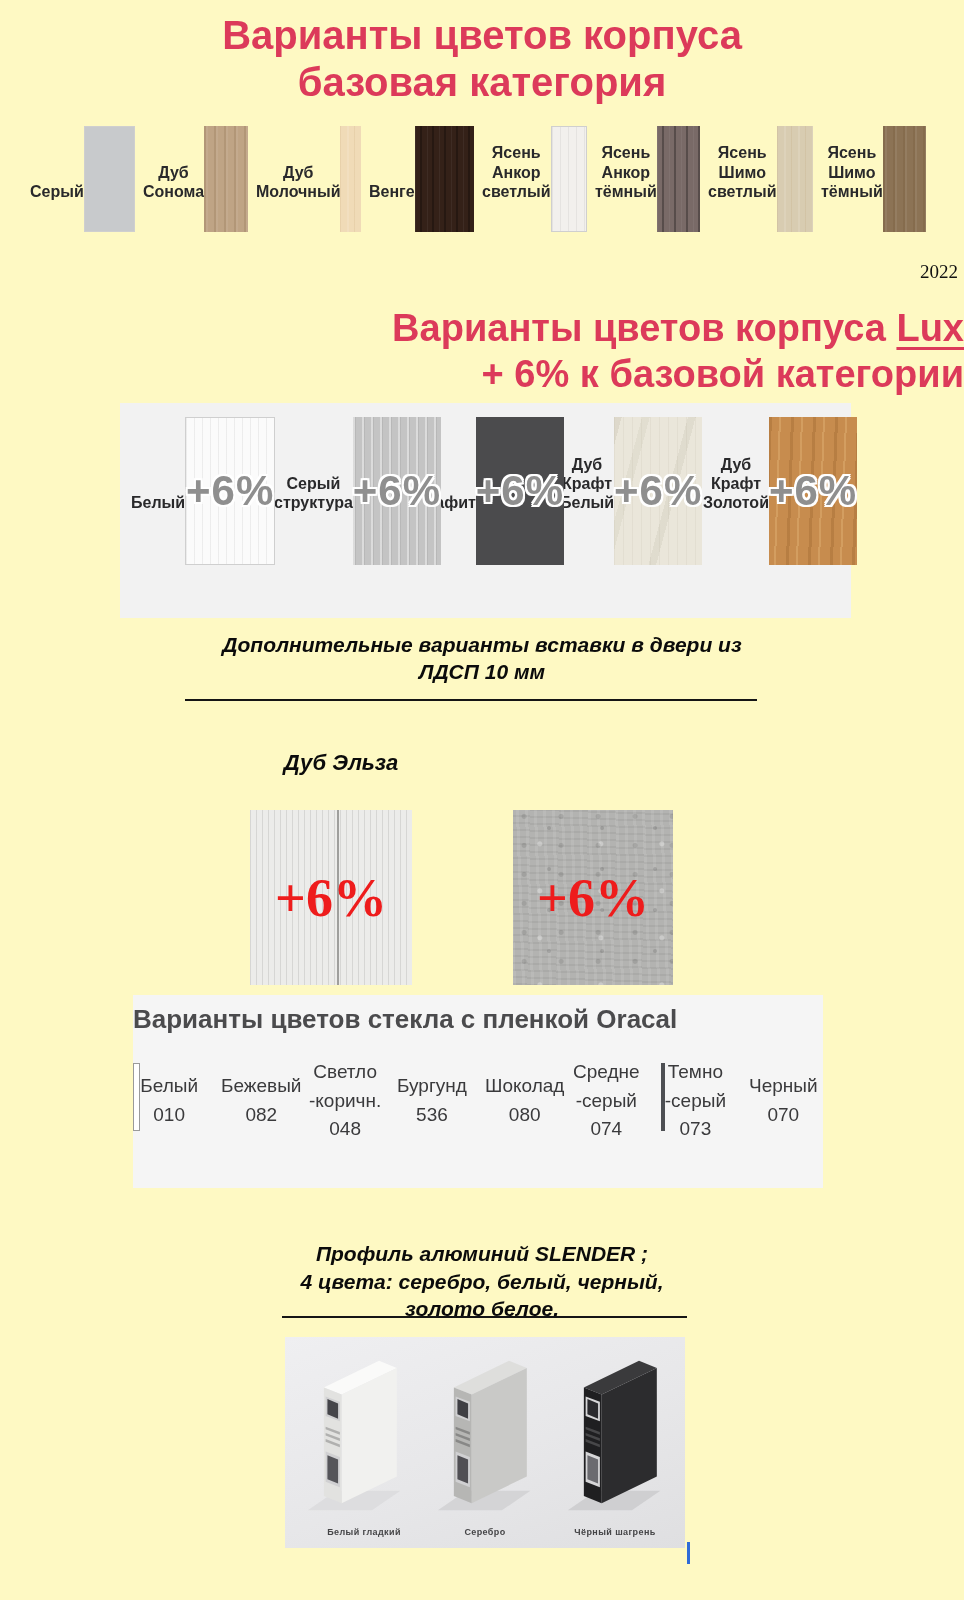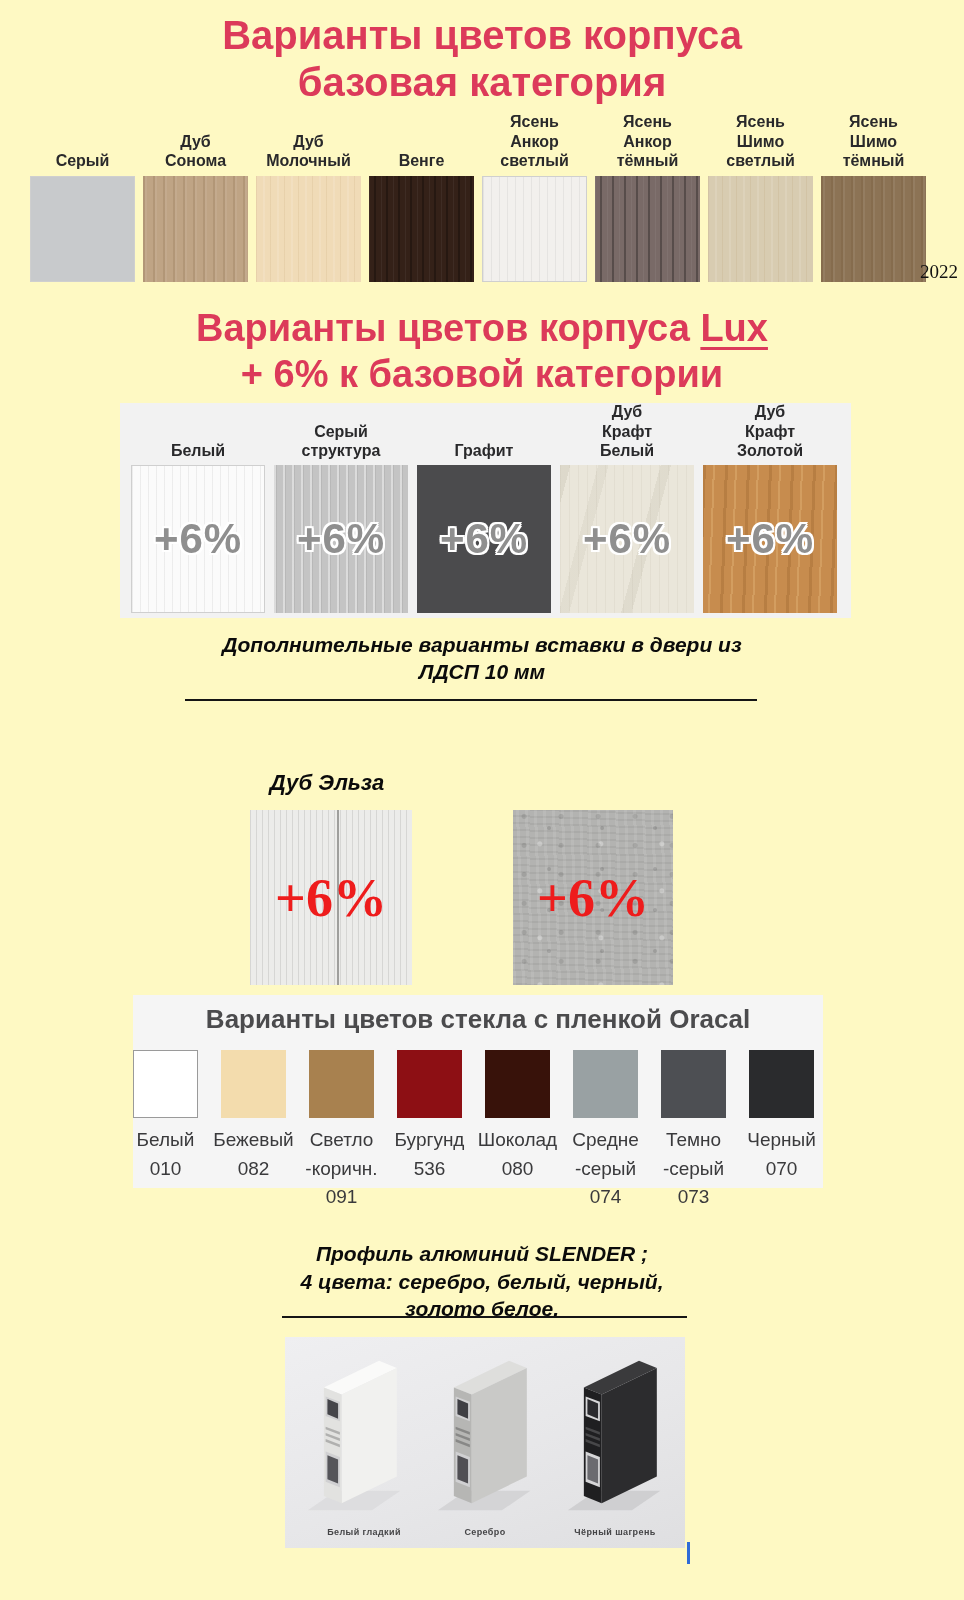--- a/index.html
+++ b/index.html
@@ -3,63 +3,63 @@
 <meta charset="utf-8">
 <style>
   html,body{margin:0;padding:0;background:#fff;}
   #canvas{position:relative;width:964px;height:1600px;background:#fef9c3;overflow:hidden;
           font-family:"Liberation Sans",sans-serif;color:#222;}
 
   
   .s1-title{position:absolute;top:12px;left:0;width:964px;text-align:center;
             font-weight:bold;font-size:40px;line-height:1.17;color:#dc3a5a;}
   .s1-row{position:absolute;top:120px;left:30px;width:906px;display:flex;gap:8px;}
-  .swcol{display:flex;flex-direction:column;align-items:center;}
+  .swcol{display:flex;flex-direction:row;align-items:center;}
   .s1-row .swcol{width:105px;}
   .swlabel{display:flex;align-items:flex-end;justify-content:center;text-align:center;
            font-weight:bold;font-size:16px;line-height:1.2;color:#29292b;white-space:pre-line;}
   .s1-row .swlabel{height:50px;}
   .s1-row .swatch{width:105px;height:106px;margin-top:6px;}
   .swatch{box-sizing:border-box;position:relative;}
   .border-light{border:1px solid #cfcfcf;}
   .year{position:absolute;left:920px;top:261px;font-family:"Liberation Serif",serif;
         font-size:19px;color:#111;white-space:nowrap;}
 
   
-  .s2-title{position:absolute;top:306px;left:0;width:964px;text-align:center;
+  .s2-title{position:absolute;top:306px;left:0;width:964px;text-align:right;
             font-weight:bold;font-size:38px;line-height:1.2;color:#dc3a5a;}
   .s2-title .lux{text-decoration:underline;text-underline-offset:6px;}
   .s2-panel{position:absolute;left:120px;top:403px;width:731px;height:215px;background:#f2f2f2;}
   .s2-row{position:absolute;left:131px;top:412px;display:flex;gap:9px;}
   .s2-row .swcol{width:134px;}
   .s2-row .swlabel{height:48px;}
   .s2-row .swatch{width:134px;height:148px;margin-top:5px;display:flex;
                   align-items:center;justify-content:center;}
   .plus6-gray{font-weight:bold;font-size:42px;color:#8f8f8f;letter-spacing:1px;
       text-shadow:-2px -2px 0 #fff,2px -2px 0 #fff,-2px 2px 0 #fff,2px 2px 0 #fff,
                   0 -2px 0 #fff,0 2px 0 #fff,-2px 0 0 #fff,2px 0 0 #fff;}
 
   
   .s3-title{position:absolute;top:631px;left:0;width:964px;text-align:center;
             font-weight:bold;font-style:italic;font-size:21px;line-height:1.3;
             color:#0b0b0b;white-space:pre-line;}
   .s3-hr{position:absolute;left:185px;top:699px;width:572px;height:2px;background:#151515;}
   .s3-lbl{position:absolute;top:750px;text-align:center;font-weight:bold;font-style:italic;
           font-size:22px;color:#0b0b0b;}
-  .s3-lbl.a{left:246px;width:162px;margin-top:20px;}
+  .s3-lbl.a{left:260px;width:162px;}
   .s3-lbl.b{left:483px;width:220px;}
   .s3-swatch{position:absolute;top:810px;height:175px;display:flex;align-items:center;
              justify-content:center;}
   .s3-swatch.a{left:250px;width:162px;}
   .s3-swatch.b{left:513px;width:160px;}
   .plus6-red{font-family:"Liberation Serif",serif;font-weight:bold;font-size:54px;color:#ee1c1c;}
 
   
   .s4-panel{position:absolute;left:133px;top:995px;width:690px;height:193px;background:#f5f5f5;}
-  .s4-title{position:absolute;left:133px;top:1004px;width:690px;text-align:center;
+  .s4-title{position:absolute;left:133px;top:1004px;width:690px;text-align:left;
             font-weight:bold;font-size:26px;color:#4b4b4d;}
   .s4-row{position:absolute;left:133px;top:1050px;width:690px;display:flex;gap:23px;}
   .s4-row .swcol{width:65px;}
   .s4-row .swatch{width:65px;height:68px;}
   .s4-row .swlabel{font-weight:400;font-size:19px;line-height:1.5;color:#3a3a3c;
                    height:auto;margin-top:8px;align-items:flex-start;}
 
   
   .s5-title{position:absolute;top:1240px;left:0;width:964px;text-align:center;
             font-weight:bold;font-style:italic;font-size:21px;line-height:1.32;
@@ -225,21 +225,21 @@
     </div>
     <div class="swcol">
       <div class="swatch" style="background-color: rgb(243, 220, 173);"></div>
       <div class="swlabel">Бежевый
 082</div>
     </div>
     <div class="swcol">
       <div class="swatch" style="background-color: rgb(168, 129, 79);"></div>
       <div class="swlabel">Светло
 -коричн.
-091</div>
+048</div>
     </div>
     <div class="swcol">
       <div class="swatch" style="background-color: rgb(141, 15, 20);"></div>
       <div class="swlabel">Бургунд
 536</div>
     </div>
     <div class="swcol">
       <div class="swatch" style="background-color: rgb(56, 18, 10);"></div>
       <div class="swlabel">Шоколад
 080</div>

